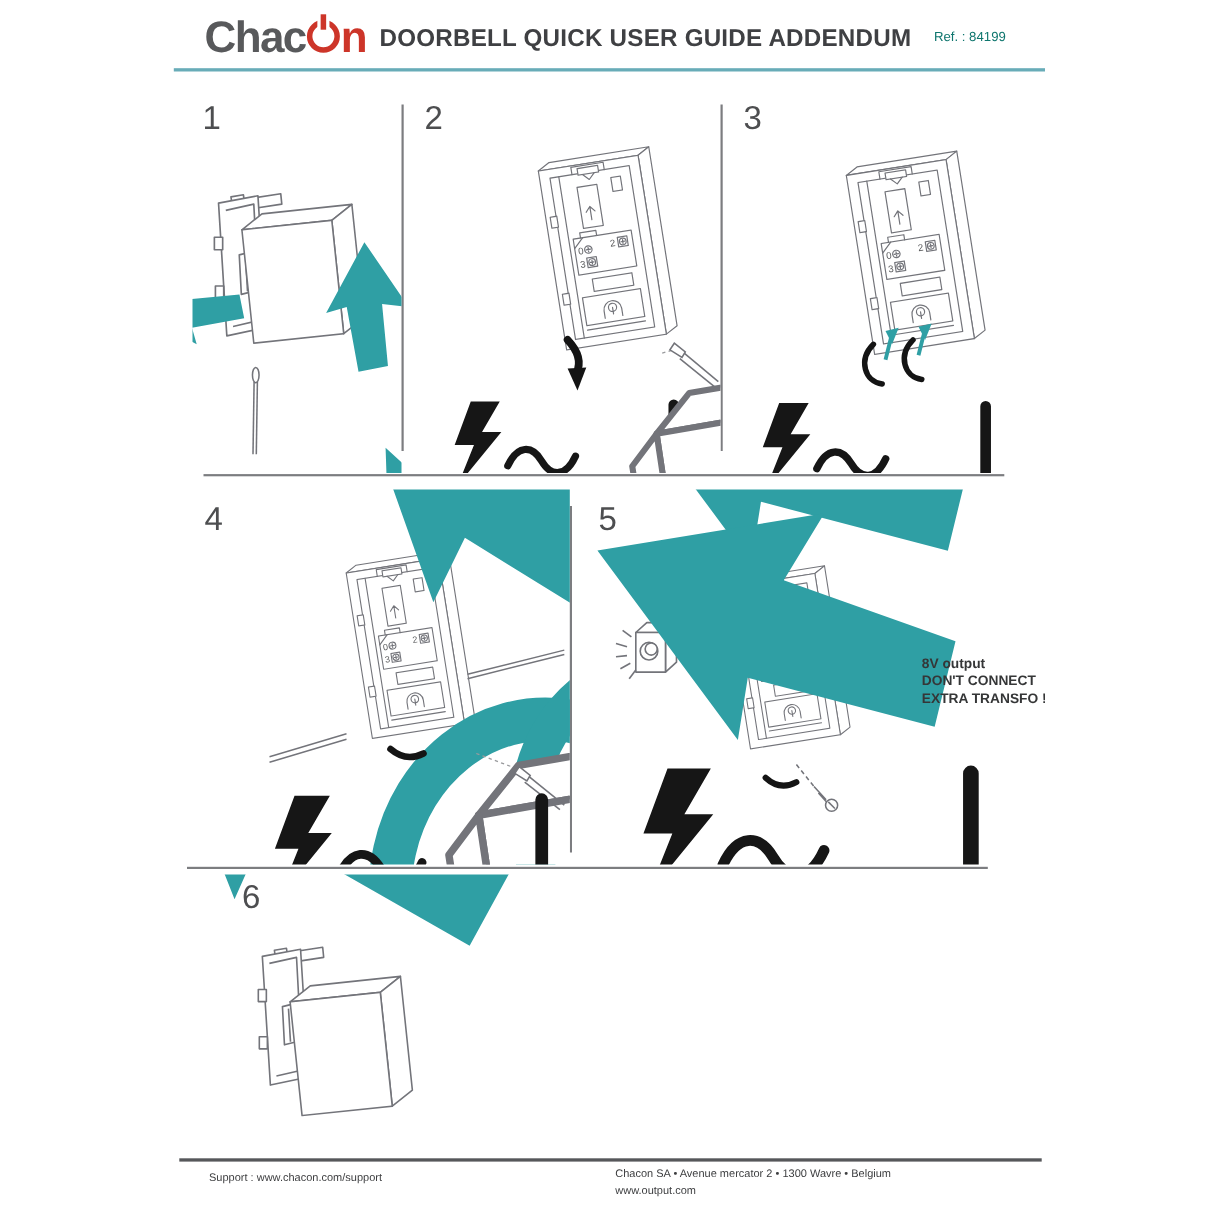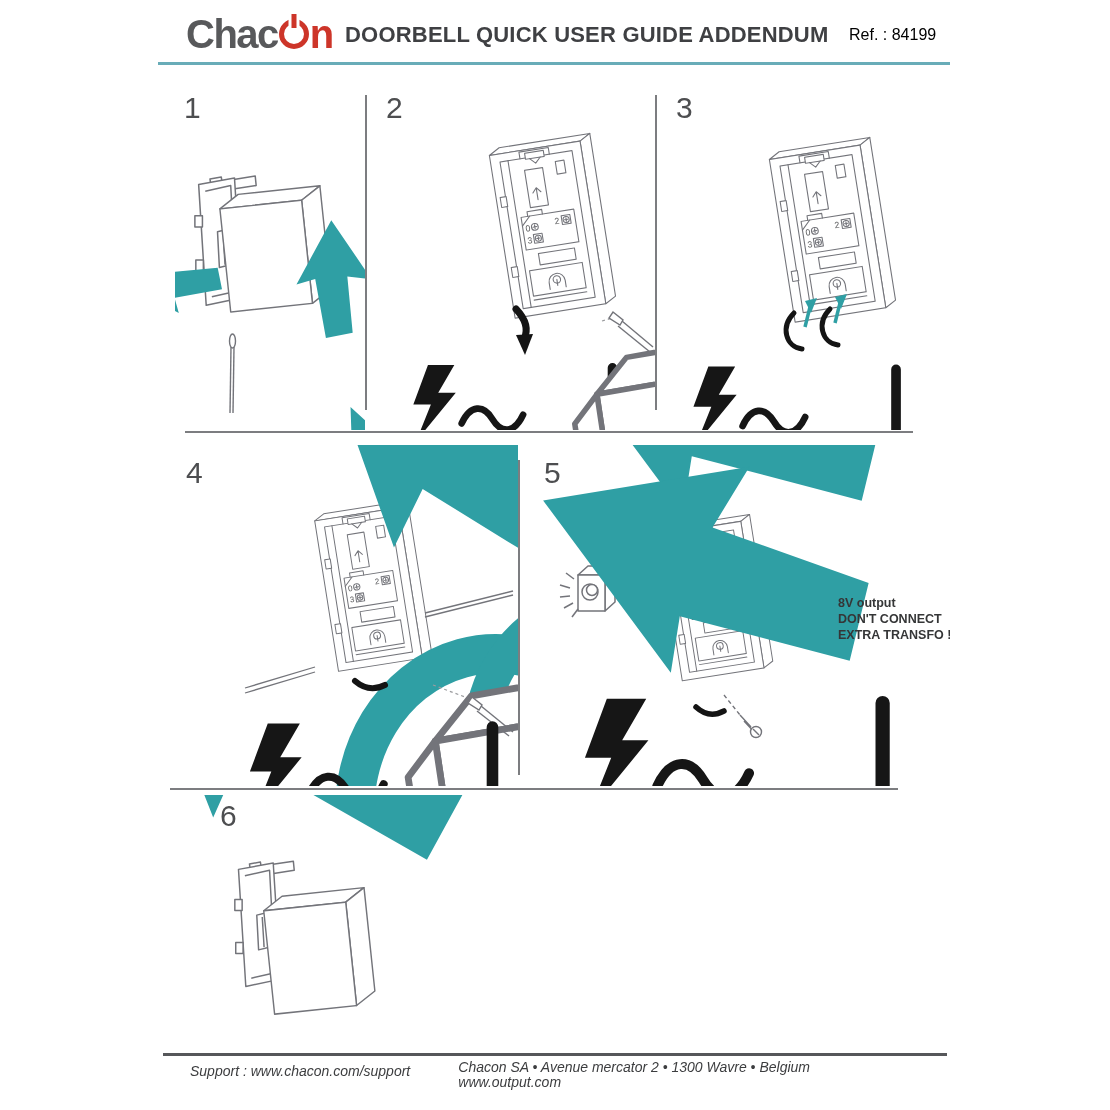--- a/index.html
+++ b/index.html
@@ -5,27 +5,27 @@
   html,body{margin:0;padding:0;background:#fff;}
   body{font-family:"Liberation Sans",sans-serif;color:#414042;}
   #page{position:relative;width:998px;height:1110px;background:#fff;overflow:hidden;}
   .abs{position:absolute;}
   
   .logo{font-size:40px;font-weight:600;color:#58595b;letter-spacing:-1.5px;white-space:nowrap;}
   .logo .red{color:#cd3529;}
   .power-o{display:inline-block;width:20px;height:20px;border:5px solid #cd3529;border-radius:50%;position:relative;vertical-align:-1px;margin:0 1px;}
   .power-bar{position:absolute;left:50%;top:-10px;transform:translateX(-50%);width:5px;height:14px;background:#cd3529;box-shadow:0 0 0 3px #fff;}
   .title{font-size:22px;font-weight:bold;color:#3f4043;letter-spacing:0.2px;white-space:nowrap;}
-  .ref{font-size:16px;color:#000000;}
+  .ref{font-size:12px;color:#0f766e;}
   .rule-teal{background:#68acb8;height:2.5px;}
   .rule-dark{background:#56575a;}
   .vdiv{width:1.5px;background:#7c7d80;}
   .hdiv{height:1.5px;background:#7c7d80;}
   .stepnum{font-size:30px;color:#4d4e50;font-weight:400;}
-  .foot{font-size:14px;color:#3c3d3f;line-height:15px;font-style:italic;}
+  .foot{font-size:10px;color:#3c3d3f;line-height:15px;}
   .foot-right{text-align:left;}
   svg{display:block;}
   svg text{font-family:"Liberation Sans",sans-serif;}
 </style>
 </head>
 <body>
 
 <div id="page">
 
   <svg width="0" height="0" style="position:absolute" aria-hidden="true">

